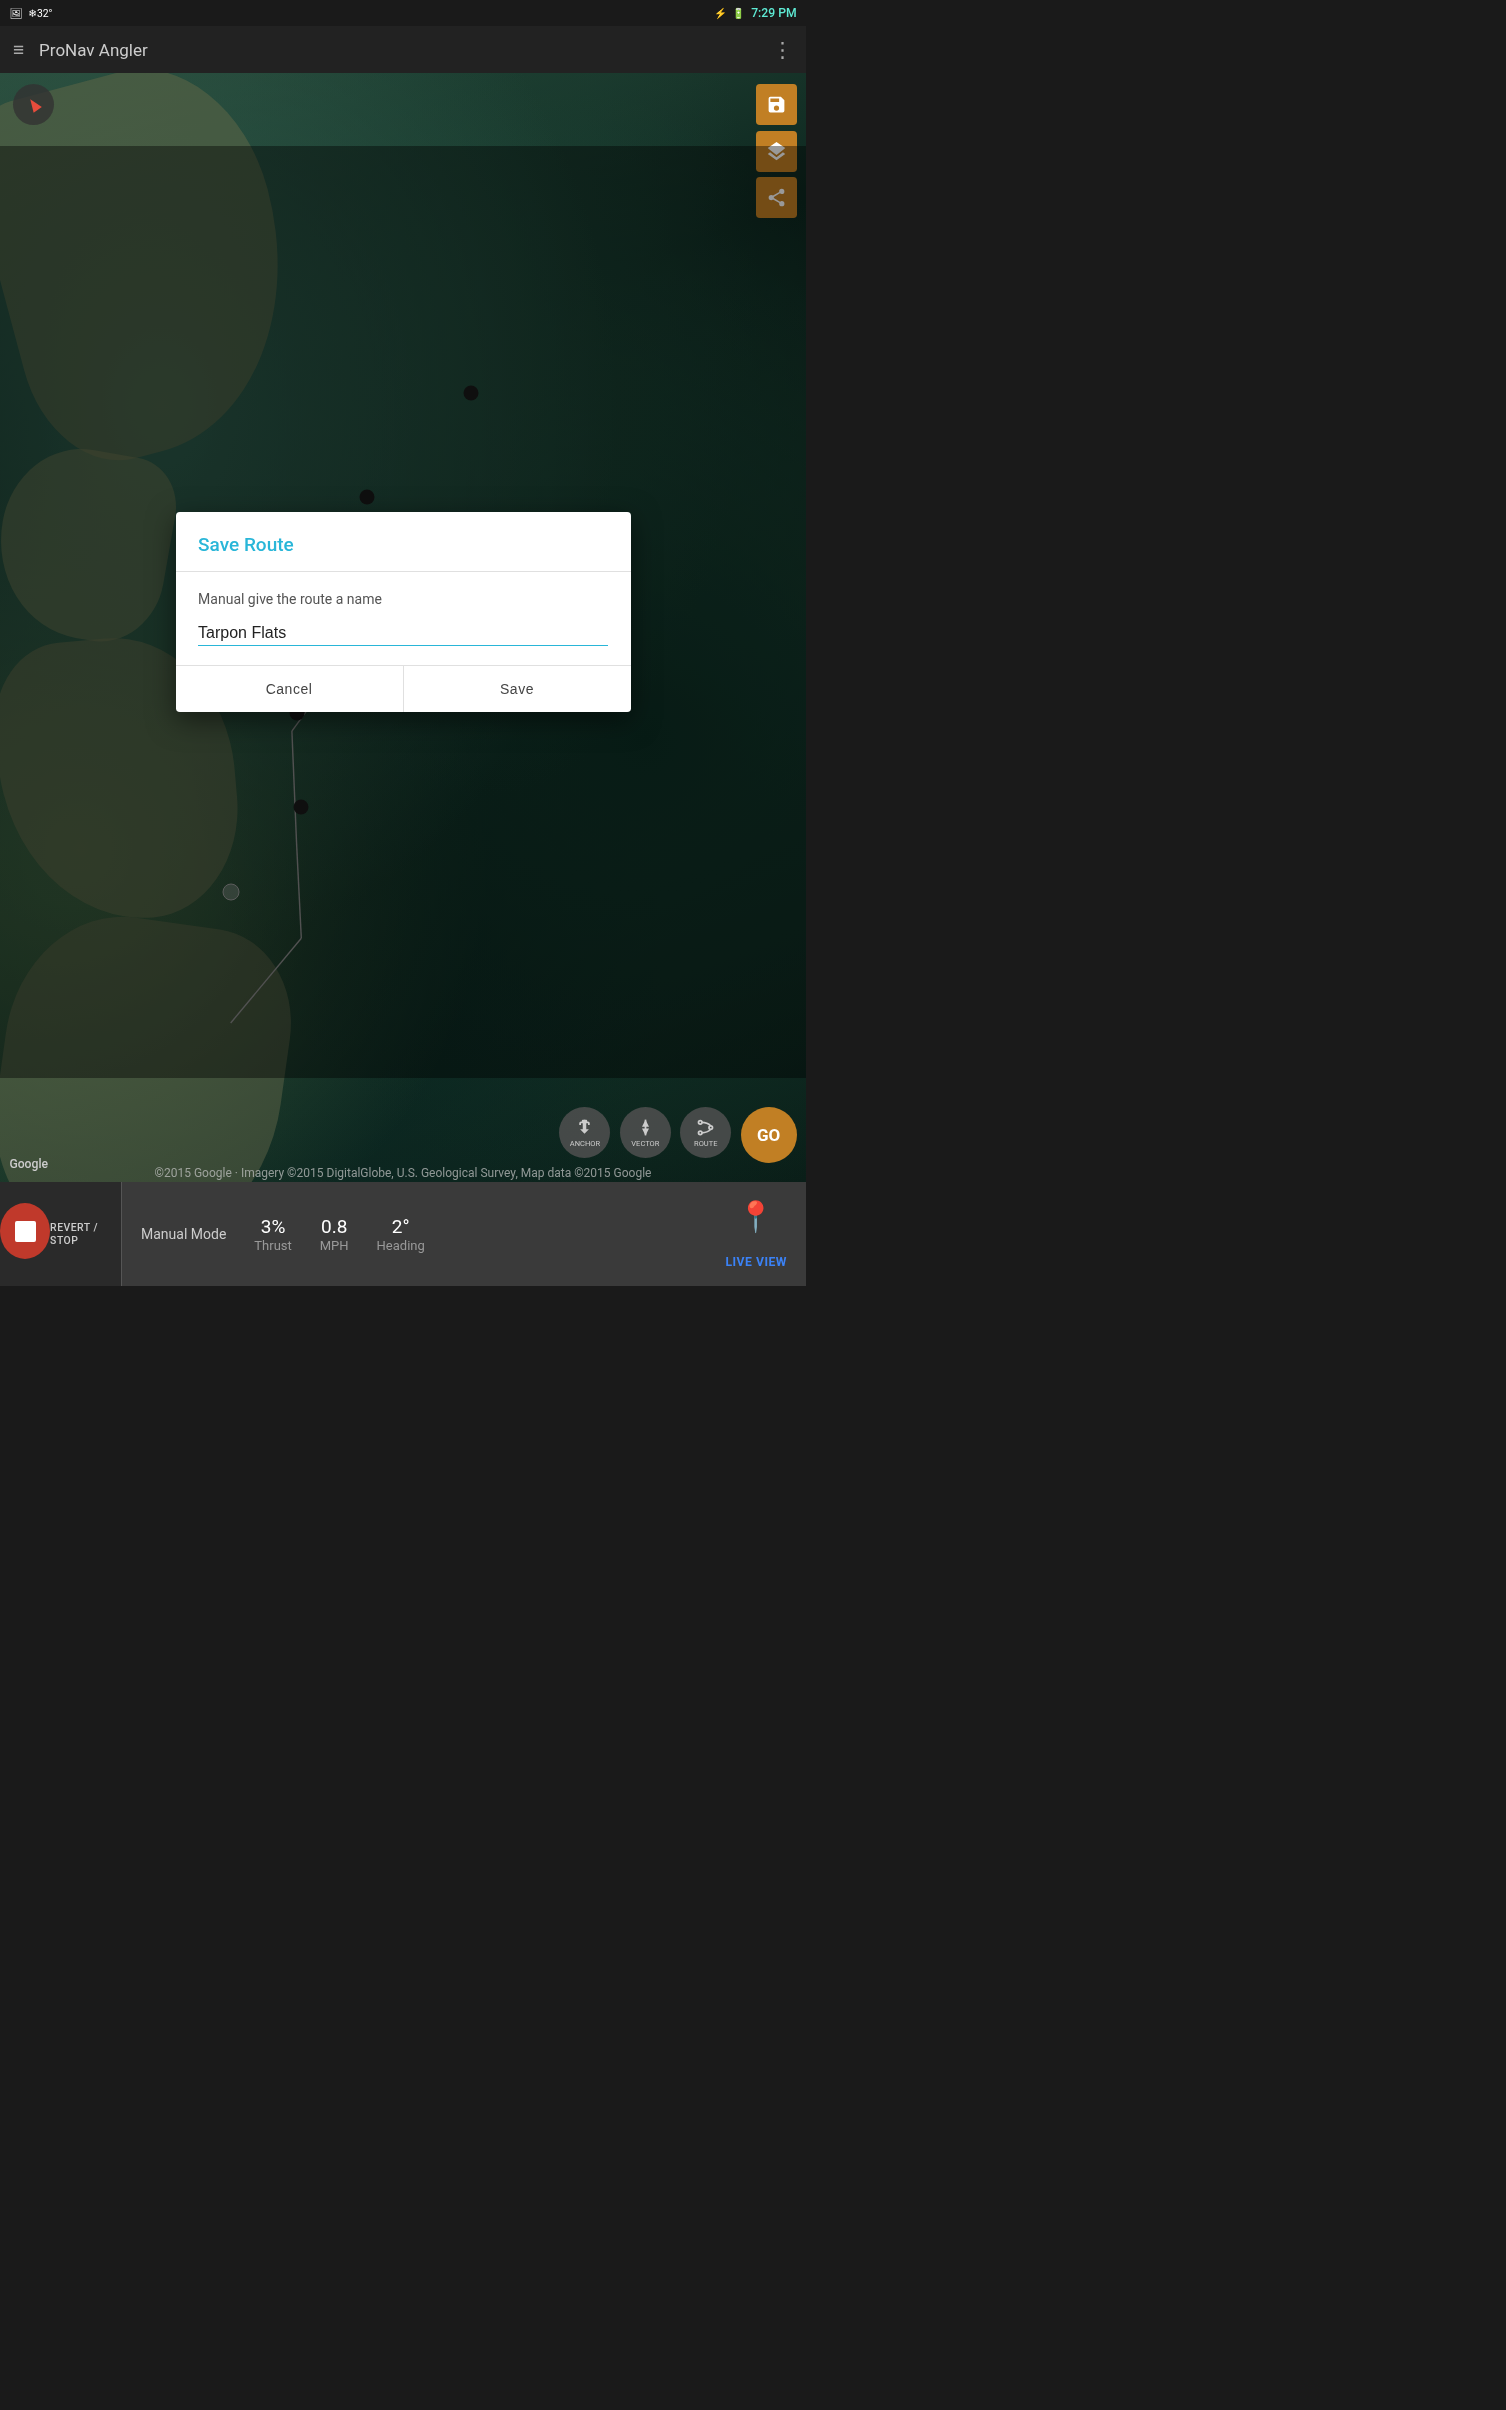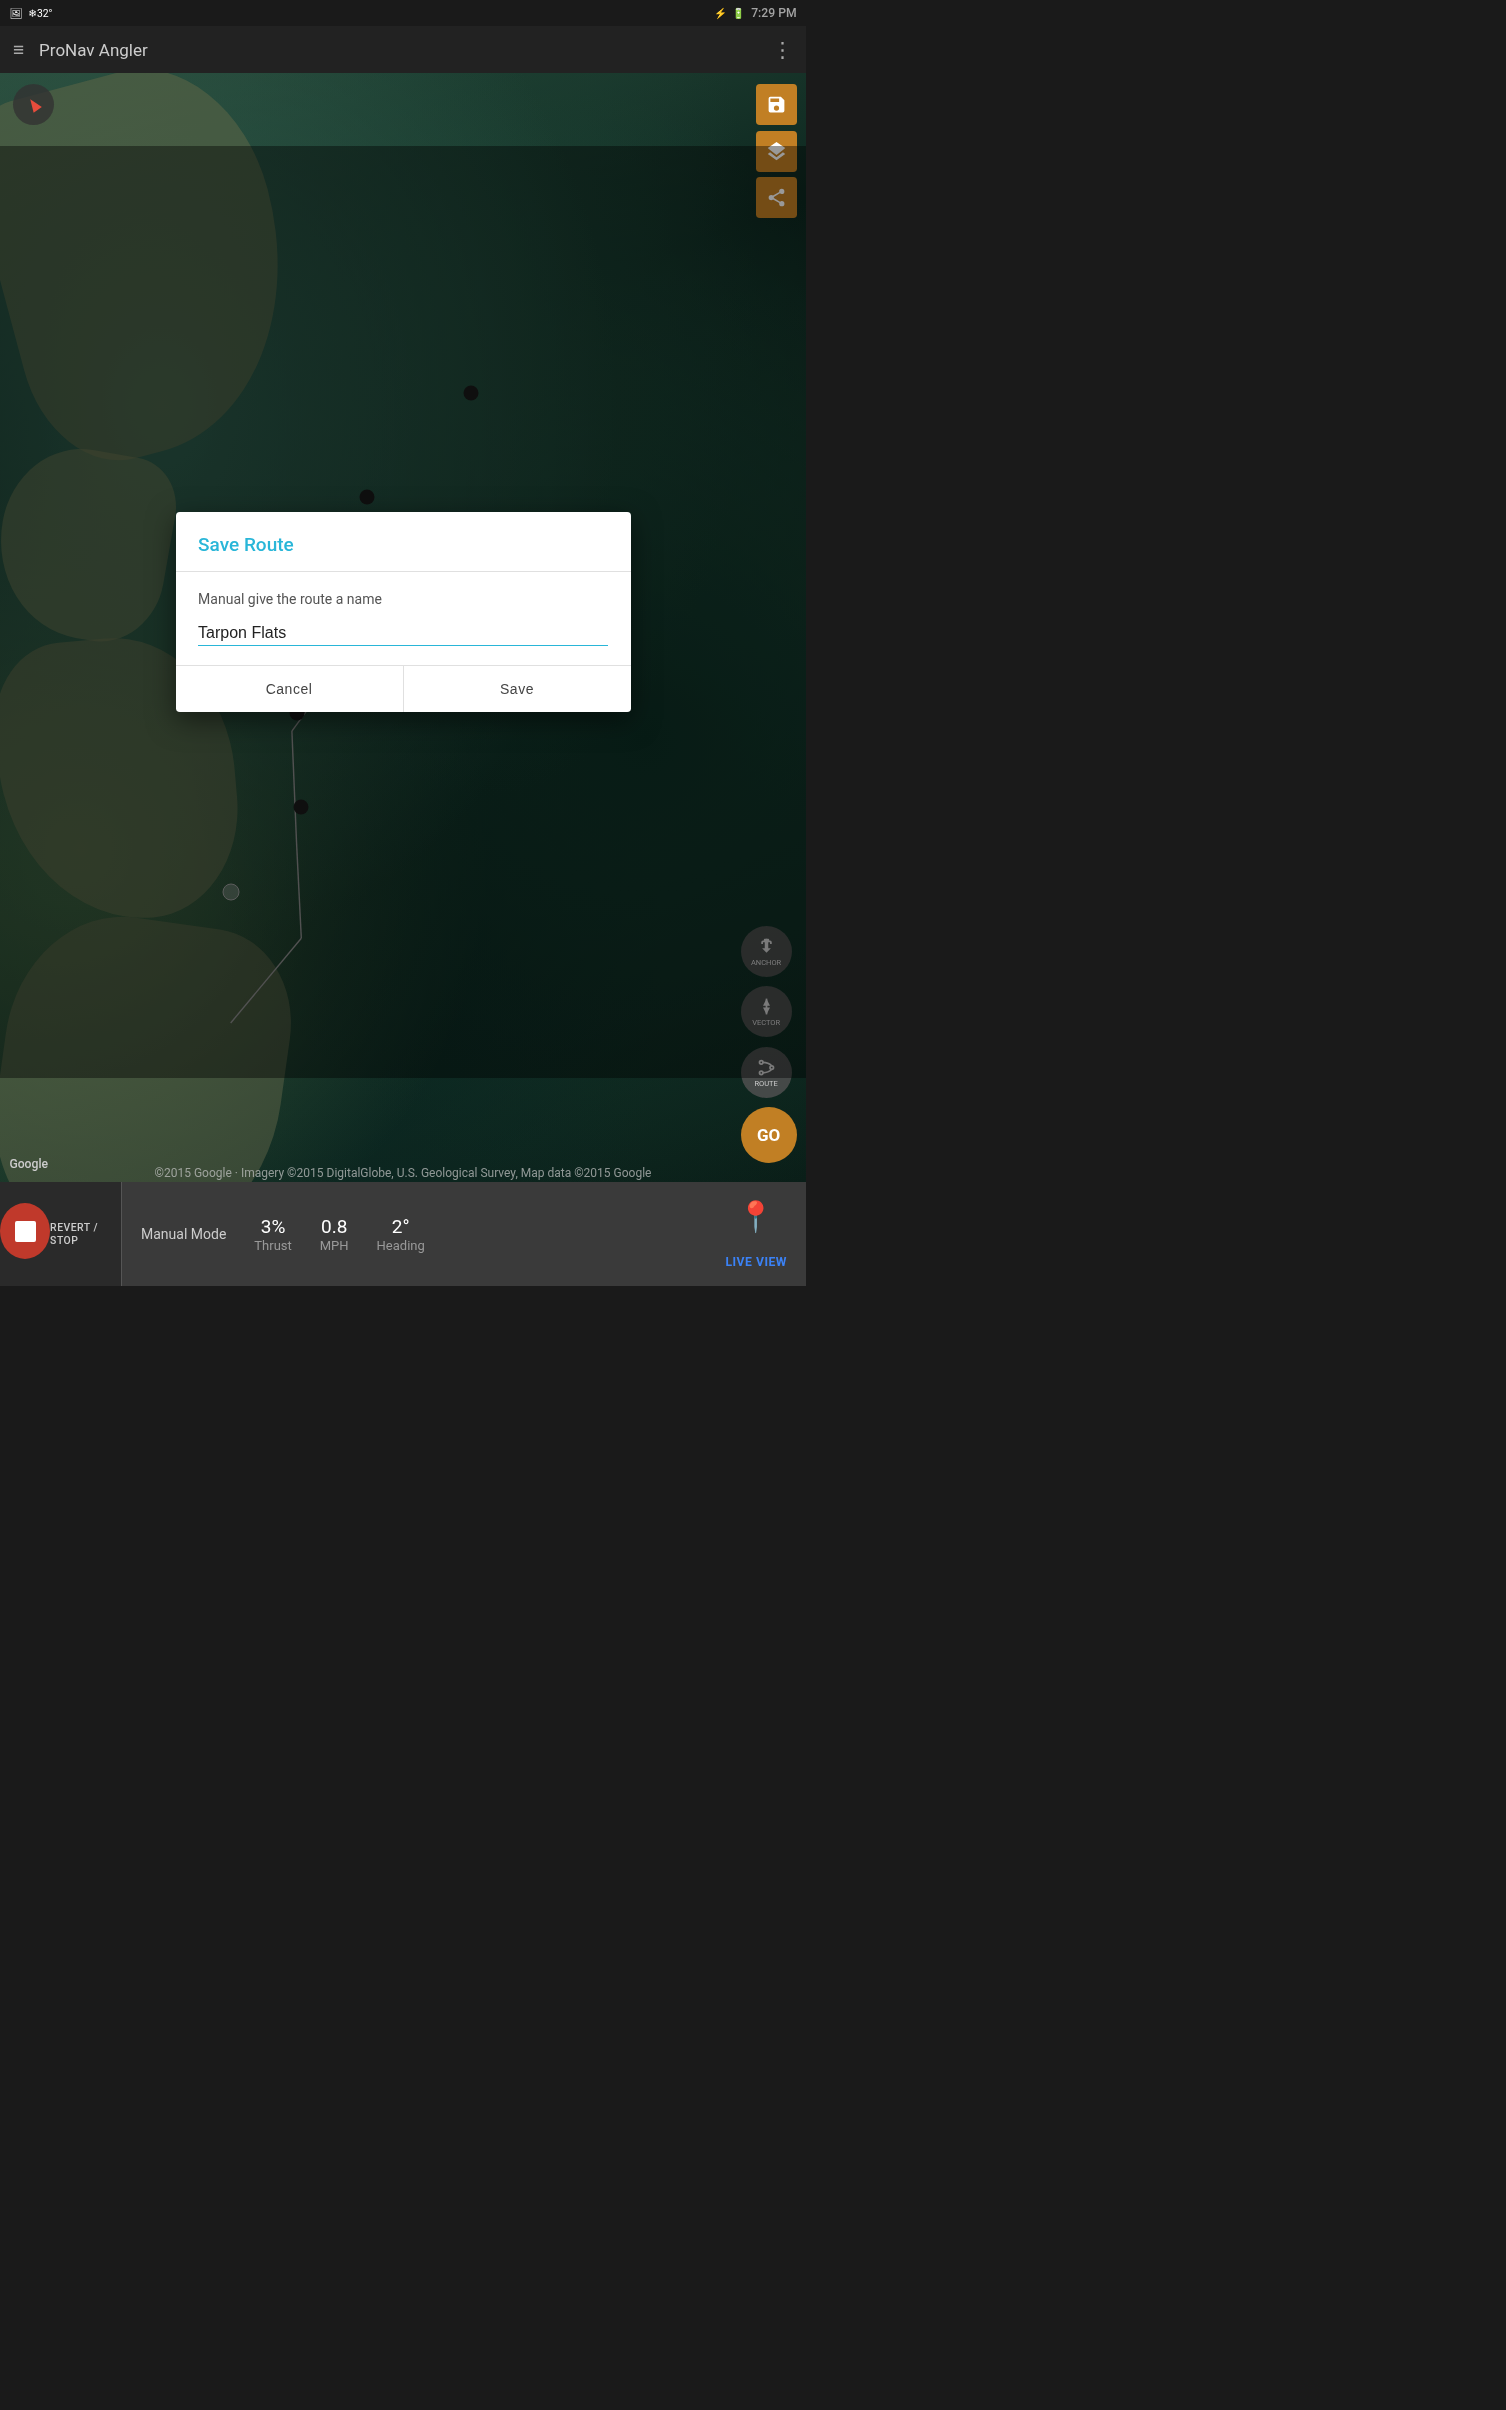--- a/index.html
+++ b/index.html
@@ -33,21 +33,21 @@
     .status-right {
       display: flex;
       align-items: center;
       gap: 5.6px;
     }
     .status-icon {
       color: white;
       font-size: 10.4px;
     }
     .status-time {
-      color: #a3a3a3;
+      color: #5eead4;
       font-size: 12.2px;
       font-weight: 500;
     }
 
     
     #app-bar {
       width: 100%;
       height: 47px;
       background: #222222;
       display: flex;
@@ -198,21 +198,21 @@
       cursor: pointer;
       color: white;
       font-size: 17px;
     }
 
     
     #action-buttons {
       position: absolute;
       bottom: 19px; right: 9.4px;
       display: flex;
-      flex-direction: column;
+      flex-direction: row;
       gap: 9.4px;
       z-index: 10;
     }
     .action-btn {
       width: 51px;
       height: 51px;
       background: rgba(80,80,80,0.85);
       border-radius: 50%;
       display: flex;
       flex-direction: column;

